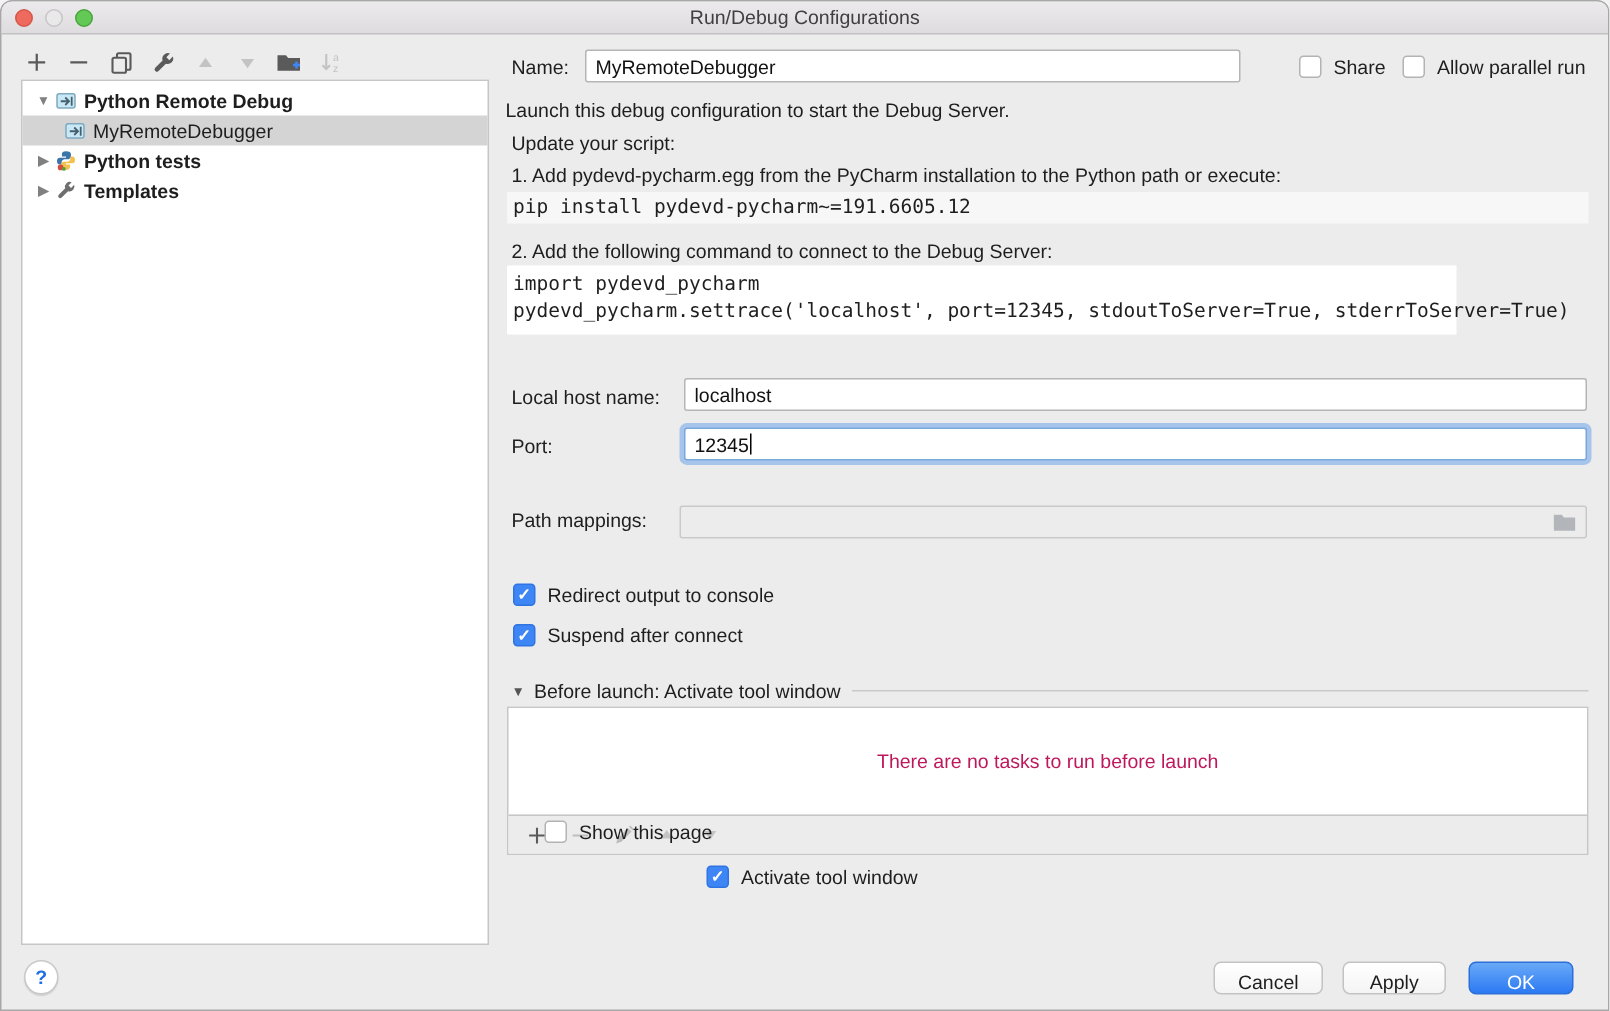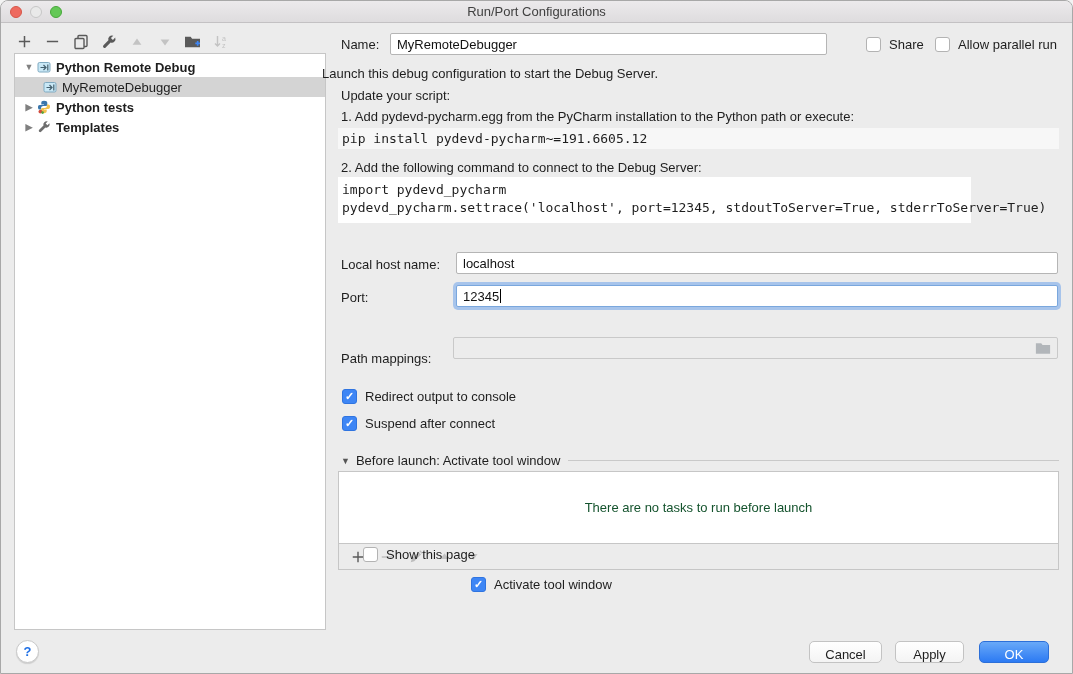--- a/index.html
+++ b/index.html
@@ -43,21 +43,21 @@
   .codeblock{background:#ffffff;font-family:"DejaVu Sans Mono",monospace;font-size:13px;
     color:#1e1e1e;padding:4px 4px;line-height:18px;white-space:pre;}
   .cbrow{display:flex;align-items:center;gap:8px;}
   .cb{width:15px;height:15px;border-radius:3px;background:#fff;border:1px solid #b3b3b3;
     display:inline-flex;align-items:center;justify-content:center;flex:none;}
   .cb.checked{background:#3e86f5;border:1px solid #2f74e0;color:#fff;font-size:11px;font-weight:bold;}
   .before-hdr{display:flex;align-items:center;}
   .before-hdr .tri{font-size:9px;color:#555;margin-right:6px;}
   .before-hdr .hr{flex:1;height:1px;background:#c9c9c9;margin-left:8px;}
   .tasks-box{border:1px solid #c6c6c6;background:#fff;}
-  .tasks-empty{height:71px;display:flex;align-items:center;justify-content:center;color:#14532d;}
+  .tasks-empty{height:71px;display:flex;align-items:center;justify-content:center;color:#be185d;}
   .tasks-toolbar{height:26px;background:#ececec;border-top:1px solid #c6c6c6;
     display:flex;align-items:center;gap:10px;padding-left:9px;}
   
   .btn{height:22px;border-radius:5px;background:linear-gradient(#ffffff,#f4f4f4);
     border:1px solid #c3c3c3;display:flex;align-items:flex-end;justify-content:center;
     font-size:13px;color:#1e1e1e;}
   .btn.primary{background:linear-gradient(#69a9f8,#2c7af3);border:1px solid #2c6fd8;color:#fff;}
   .help{width:23px;height:23px;border-radius:50%;background:#fff;border:1px solid #c9c9c9;
     display:flex;align-items:center;justify-content:center;color:#1f6fe5;font-weight:bold;
     box-shadow:0 1px 1px rgba(0,0,0,.12);}
@@ -66,21 +66,21 @@
 <body>
 
 <div class="window">
 
   <div class="titlebar">
     <div class="traffic">
       <span class="tl red"></span>
       <span class="tl gray"></span>
       <span class="tl green"></span>
     </div>
-    <div class="wtitle">Run/Port Configurations</div>
+    <div class="wtitle">Run/Debug Configurations</div>
   </div>
 
   <div class="lt-toolbar">
     <span class="ico">
       <svg width="15" height="15" viewBox="0 0 16 16">
           <path d="M8 2v12M2 8h12" stroke="#5a5a5a" stroke-width="1.6" fill="none"></path>
         </svg>
       </span>
     <span class="ico">
       <svg width="15" height="15" viewBox="0 0 16 16">
@@ -173,40 +173,40 @@
   </div>
   <div class="abs cbrow" style="left:865px;top:32px;height:22px;">
     <span class="cb"></span>
     <span class="lbl">Share</span>
   </div>
   <div class="abs cbrow" style="left:934px;top:32px;height:22px;">
     <span class="cb"></span>
     <span class="lbl">Allow parallel run</span>
   </div>
 
-  <div class="abs lbl" style="left:321px;top:65px;">Launch this debug configuration to start the Debug Server.</div>
+  <div class="abs lbl" style="left:336px;top:65px;">Launch this debug configuration to start the Debug Server.</div>
   <div class="abs lbl" style="left:340px;top:87px;">Update your script:</div>
   <div class="abs lbl" style="left:340px;top:108px;">1. Add pydevd-pycharm.egg from the PyCharm installation to the Python path or execute:</div>
   <div class="abs codestrip" style="left:337px;top:127px;width:721px;height:21px;">
     <span>pip install pydevd-pycharm~=191.6605.12</span>
   </div>
   <div class="abs lbl" style="left:340px;top:159px;">2. Add the following command to connect to the Debug Server:</div>
   <div class="abs codeblock" style="left:337px;top:176px;width:633px;height:46px;"><span>import pydevd_pycharm</span><br><span>pydevd_pycharm.settrace('localhost', port=12345, stdoutToServer=True, stderrToServer=True)</span></div>
 
   <div class="abs lbl" style="left:340px;top:256px;">Local host name:</div>
   <div class="abs field" style="left:455px;top:251px;width:602px;">
     <span>localhost</span>
   </div>
   <div class="abs lbl" style="left:340px;top:289px;text-align:right;">Port:</div>
   <div class="abs field focused" style="left:455px;top:284px;width:602px;">
     <span>12345</span>
       <span class="caret"></span>
   </div>
 
-  <div class="abs lbl" style="left:340px;top:350px;">Path mappings:</div>
+  <div class="abs lbl" style="left:340px;top:338px;">Path mappings:</div>
   <div class="abs field disabled" style="left:452px;top:336px;width:605px;">
     <span></span>
     <span style="display:flex;">
       <svg width="16" height="13" viewBox="0 0 18 14">
           <path d="M1 1h6l1.5 2H17v10H1z" fill="#b2b6ba"></path>
         </svg>
       </span>
   </div>
 
   <div class="abs cbrow" style="left:341px;top:388px;">

